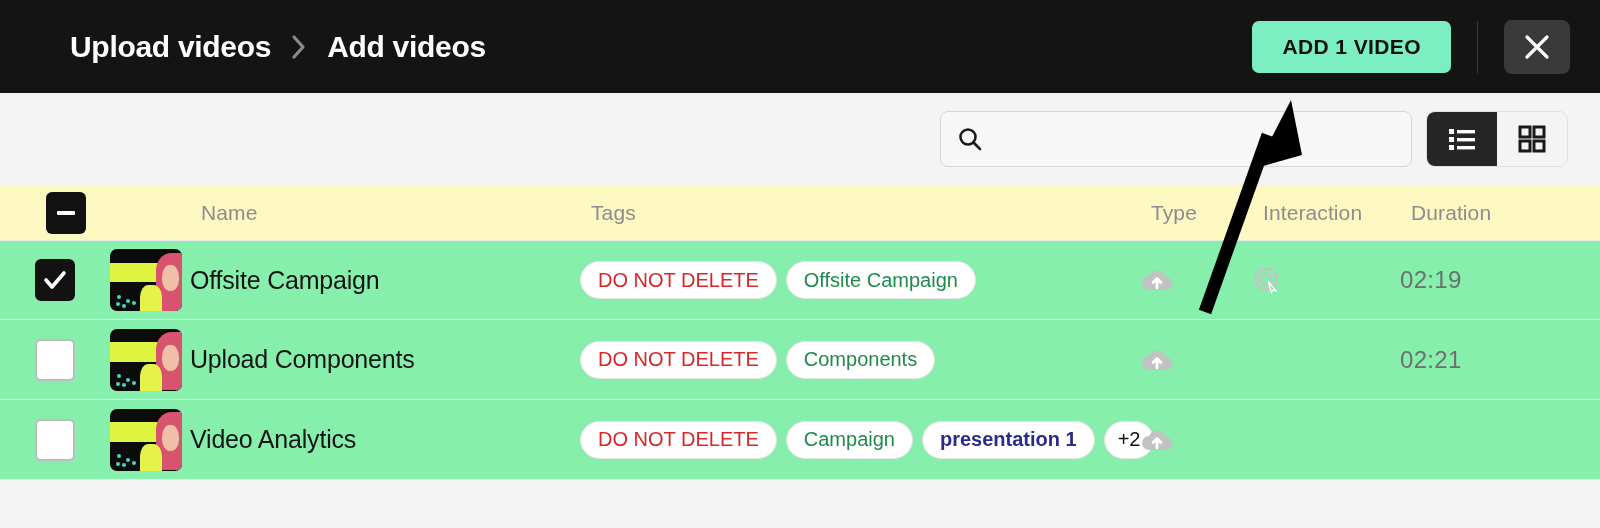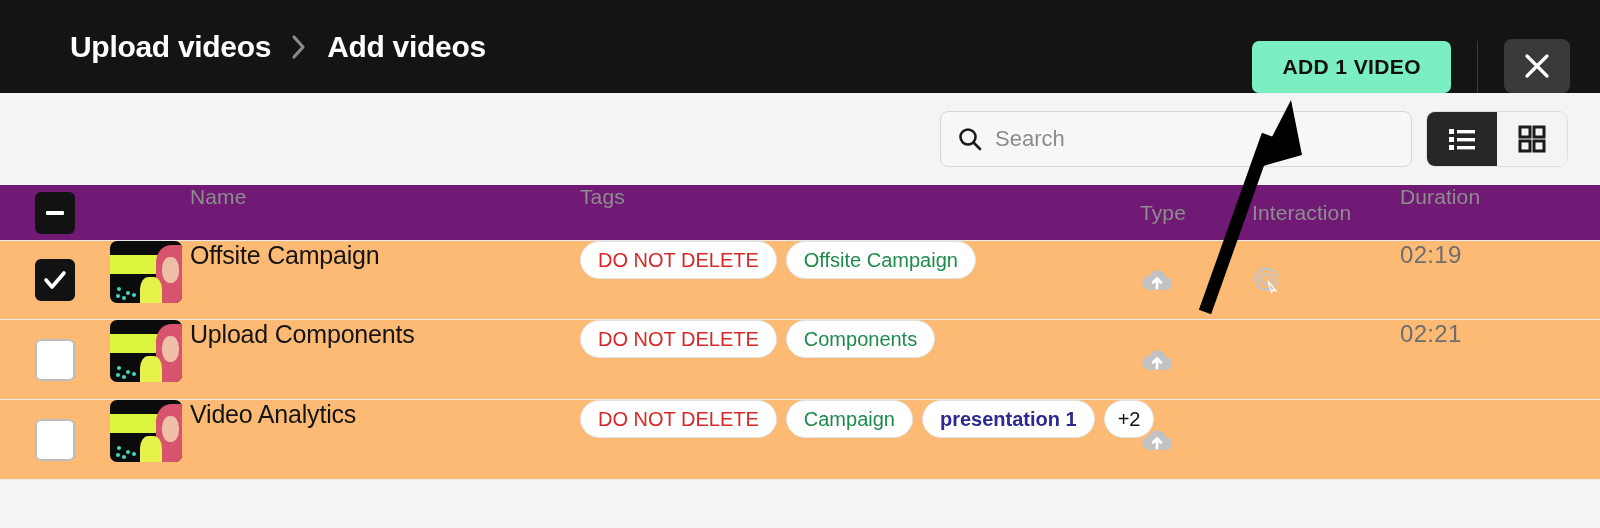--- a/index.html
+++ b/index.html
@@ -30,21 +30,21 @@
   }
   .crumb-sep {
     width: 16px; height: 26px;
     display: flex; align-items: center; justify-content: center;
   }
   .crumb-sep svg { display: block; }
 
   .topbar-right {
     position: absolute; right: 30px; top: 0;
     height: 93px;
-    display: flex; align-items: flex-end; gap: 0;
+    display: flex; align-items: center; gap: 0;
   }
   .add-btn {
     background: #7cefc2;
     color: #101010;
     border: none;
     border-radius: 7px;
     height: 52px;
     padding: 0 30px;
     font-family: "Liberation Sans", sans-serif;
     font-size: 21px;
@@ -126,23 +126,23 @@
     background: #f4f4f4;
     border: none;
     cursor: pointer;
   }
   .view-btn.active { background: #262626; }
   .view-btn svg { display: block; }
 
   
   .table-head {
     height: 55px;
-    display: flex; 
-    background: #701a75;
-    padding-left: 0;
+    display: flex; align-items: center;
+    background: #fef9c3;
+    padding-left: 11px;
   }
   .col-check  { width: 110px; display:flex; align-items:center; justify-content:center; flex:none; }
   .col-thumb  { width: 80px; flex: none; }
   .col-name   { width: 390px; flex: none; }
   .col-tags   { width: 560px; flex: none; }
   .col-type   { width: 112px; flex: none; display:flex; align-items:center; justify-content:flex-start;}
   .col-inter  { width: 148px; flex: none; display:flex; align-items:center; justify-content:flex-start;}
   .col-dur    { width: 180px; flex: none; }
 
   .th {
@@ -158,23 +158,23 @@
     display: flex; align-items: center; justify-content: center;
     cursor: pointer;
   }
   .hdr-check .dash {
     width: 18px; height: 4px; background: #ffffff; border-radius: 1px;
   }
 
   .table-body { background: #ffffff; }
   .row {
     height: 80px;
-    display: flex; 
+    display: flex; align-items: center;
     border-bottom: 1px solid #eaeaea;
-    background: #fdba74;
+    background: #86efac;
   }
   .row:first-child { border-top: 1px solid #eaeaea; }
 
   .cb {
     width: 40px; height: 42px;
     border-radius: 6px;
     display: flex; align-items: center; justify-content: center;
     cursor: pointer;
     border: 2px solid #bdbdbd;
     background: #ffffff;
@@ -290,21 +290,20 @@
   <div class="toolbar-row">
 
     <div class="toolbar-right">
       <div class="search-wrap">
         <span>
           <svg width="26" height="26" viewBox="0 0 26 26">
               <circle cx="11" cy="11" r="7.5" stroke="#1a1a1a" stroke-width="2.6" fill="none"></circle>
               <path d="M16.5 16.5 L23 23" stroke="#1a1a1a" stroke-width="2.6" stroke-linecap="round"></path>
             </svg>
         </span>
-        <input class="search-input" type="text" placeholder="Search" style="">
       </div>
 
       <div class="view-toggle">
         <button class="view-btn active">
           <span>
             <svg width="28" height="24" viewBox="0 0 28 24">
               <rect x="1" y="2" width="5" height="5" fill="#fff"></rect>
                 <rect x="9" y="3" width="18" height="3.4" fill="#fff"></rect>
               <rect x="1" y="10" width="5" height="5" fill="#fff"></rect>
                 <rect x="9" y="11" width="18" height="3.4" fill="#fff"></rect>

